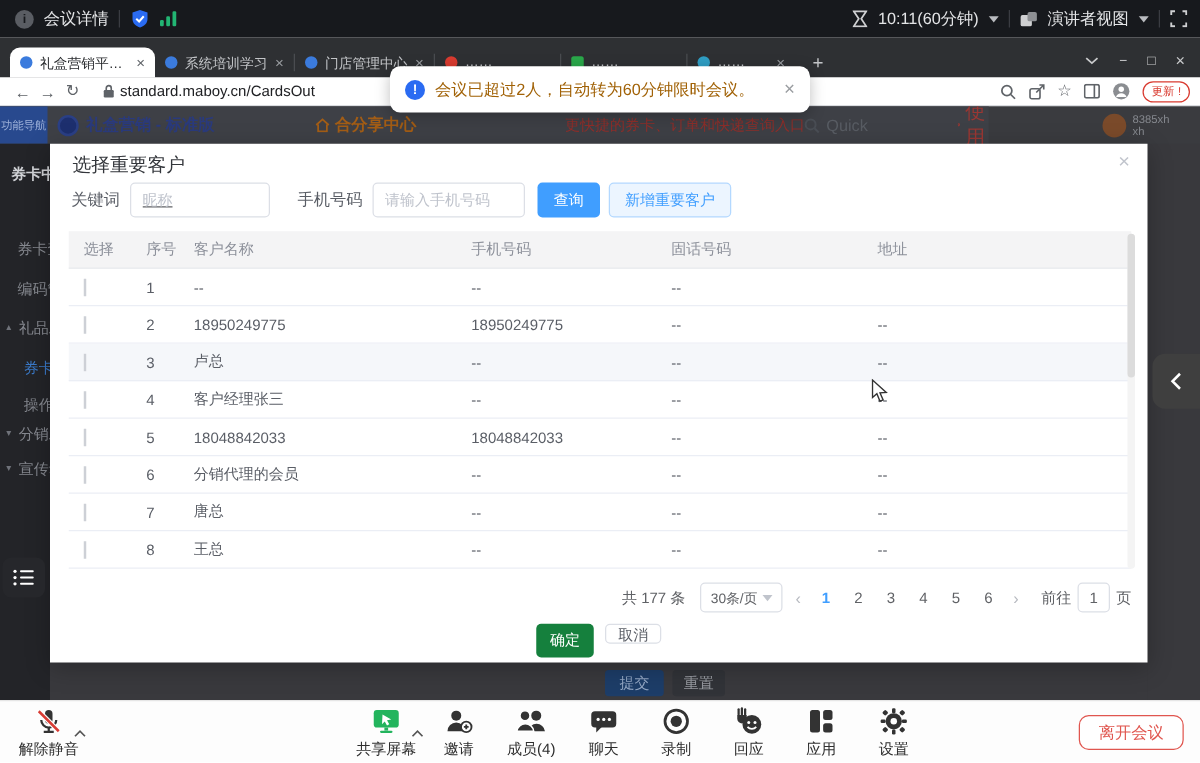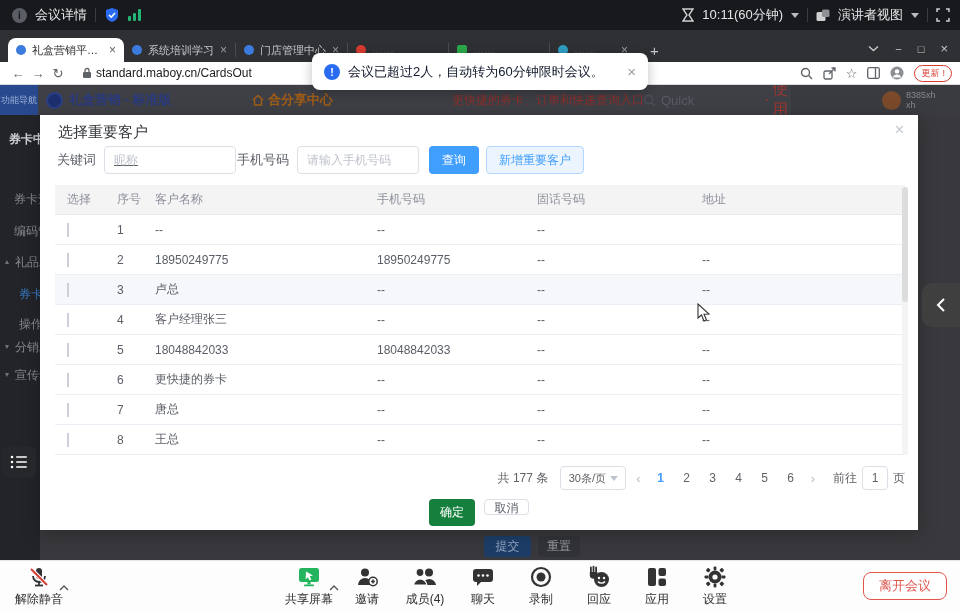--- a/index.html
+++ b/index.html
@@ -32,21 +32,21 @@
   .winctrl{margin-left:auto;display:flex;align-items:center;gap:16px;padding:0 12px 6px 0;color:#c9cacc;font-size:11px;}
   .addrbar{position:absolute;left:0;top:62px;width:960px;height:23px;background:#fff;display:flex;align-items:center;font-size:12px;color:#5f6368;border-bottom:1px solid #dadce0;}
   .nav-ico{width:20px;text-align:center;font-size:13px;color:#5f6368;}
   .url{color:#202124;font-size:12px;margin-left:4px;white-space:nowrap;}
   .addr-right{margin-left:auto;display:flex;align-items:center;gap:10px;padding-right:8px;}
   .update-pill{border:1px solid #d93b30;color:#d93b30;border-radius:9px;font-size:9px;padding:1px 6px;display:flex;gap:3px;align-items:center;white-space:nowrap;}
 
   
   .toast{position:absolute;left:312px;top:53px;width:336px;height:37px;background:#fff;border-radius:8px;box-shadow:0 3px 12px rgba(0,0,0,.25);display:flex;align-items:center;gap:8px;padding:0 12px;z-index:60;}
   .toast-ico{width:16px;height:16px;border-radius:50%;background:#2a6bf2;color:#fff;font-size:11px;font-weight:bold;display:flex;align-items:center;justify-content:center;flex:none;}
-  .toast-text{font-size:13px;color:#0f172a;white-space:nowrap;}
+  .toast-text{font-size:13px;color:#a16207;white-space:nowrap;}
   .toast-close{margin-left:auto;color:#9a9da1;font-size:15px;}
 
   
   .page{position:absolute;left:0;top:85px;width:960px;height:475px;background:#3a3b3f;overflow:hidden;}
   .site-header{position:absolute;left:0;top:0;width:791px;height:30px;background:#3e4046;display:flex;align-items:center;}
   .navbox{width:38px;height:30px;background:#28498e;color:#9db1d9;font-size:9px;line-height:10px;display:flex;align-items:center;justify-content:center;text-align:center;flex:none;}
   .brand-logo{width:17px;height:17px;border-radius:50%;background:#1d2f6e;border:2px solid #2a3f85;margin-left:8px;flex:none;}
   .brand{color:#2a3a7c;font-size:13px;font-weight:bold;margin-left:6px;white-space:nowrap;}
   .share-center{position:absolute;left:252px;color:#a35d15;font-size:13px;font-weight:bold;display:flex;gap:4px;align-items:center;}
   .promo{position:absolute;left:452px;color:#8f2f2b;font-size:12px;white-space:nowrap;}
@@ -72,21 +72,21 @@
   .float-list{position:absolute;left:2px;top:361px;width:34px;height:32px;background:#26272b;border-radius:7px;display:flex;align-items:center;justify-content:center;z-index:22;}
 
   
   .modal{position:absolute;left:40px;top:30px;width:878px;height:415px;background:#fff;z-index:10;box-shadow:0 4px 18px rgba(0,0,0,.25);}
   .m-title{position:absolute;left:18px;top:8px;font-size:15px;color:#33363b;}
   .m-close{position:absolute;right:14px;top:6px;color:#c0c4cc;font-size:16px;}
   .m-filters{position:absolute;left:17px;top:31px;height:28px;display:flex;align-items:center;font-size:13px;color:#5a5e66;}
   .f-label{margin-right:8px;white-space:nowrap;}
   .f-input{height:28px;border:1px solid #dcdfe6;border-radius:4px;font-size:12px;padding:0 9px;color:#606266;font-family:inherit;}
   .f-input::placeholder{color:#bfc3cc;}
-  .kw{width:132px;margin-right:1px;text-decoration:underline;}
+  .kw{width:112px;margin-right:22px;text-decoration:underline;}
   .mb{width:122px;margin-right:10px;}
   .btn-primary{height:28px;background:#409eff;color:#fff;border:none;border-radius:4px;font-size:12px;padding:0 13px;font-family:inherit;}
   .btn-plain{height:28px;background:#ecf5ff;color:#409eff;border:1px solid #b3d8ff;border-radius:4px;font-size:12px;padding:0 12px;margin-left:7px;font-family:inherit;}
   .tbl{position:absolute;left:15px;top:70px;width:850px;}
   .trow{display:grid;grid-template-columns:50px 38px 222px 160px 165px 1fr;height:30px;align-items:center;font-size:12px;border-bottom:1px solid #ebeef5;}
   .trow>div{padding-left:12px;white-space:nowrap;overflow:hidden;}
   .thead{background:#f4f4f5;color:#8c909a;border-bottom:1px solid #e8eaee;}
   .tbody{color:#5a5e66;}
   .tbody.hover{background:#f5f7fa;}
   .cbx{width:13px;height:13px;border:1px solid #cdd0d6;border-radius:2px;background:#fff;}
@@ -343,21 +343,21 @@
         <div><span class="cbx"></span></div>
         <div>5</div>
           <div>18048842033</div>
         <div>18048842033</div>
           <div>--</div>
           <div>--</div>
       </div>
       <div class="trow tbody">
         <div><span class="cbx"></span></div>
         <div>6</div>
-          <div>更快捷的券卡</div>
+          <div>分销代理的会员</div>
         <div>--</div>
           <div>--</div>
           <div>--</div>
       </div>
       <div class="trow tbody">
         <div><span class="cbx"></span></div>
         <div>7</div>
           <div>唐总</div>
         <div>--</div>
           <div>--</div>

